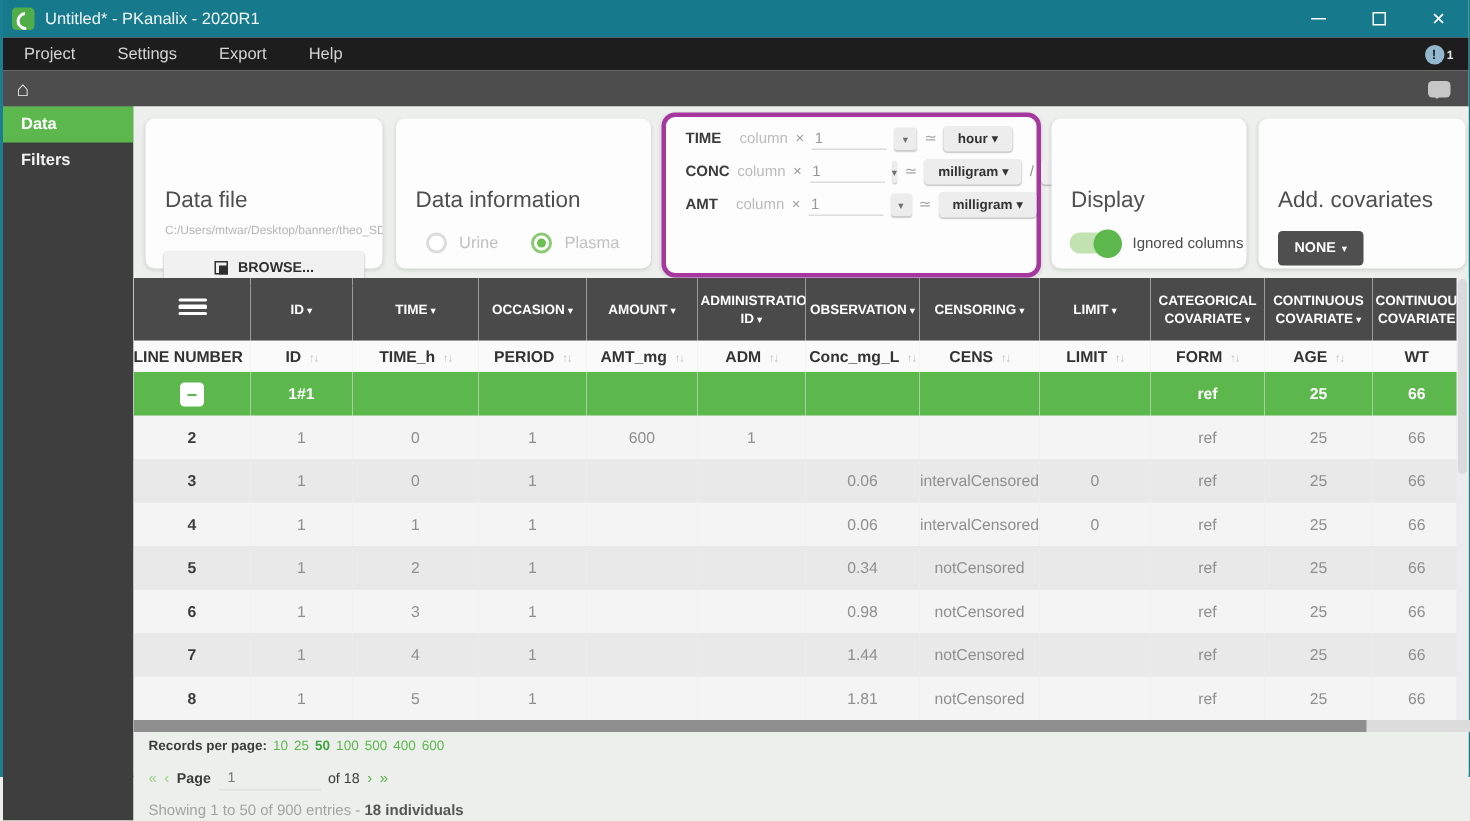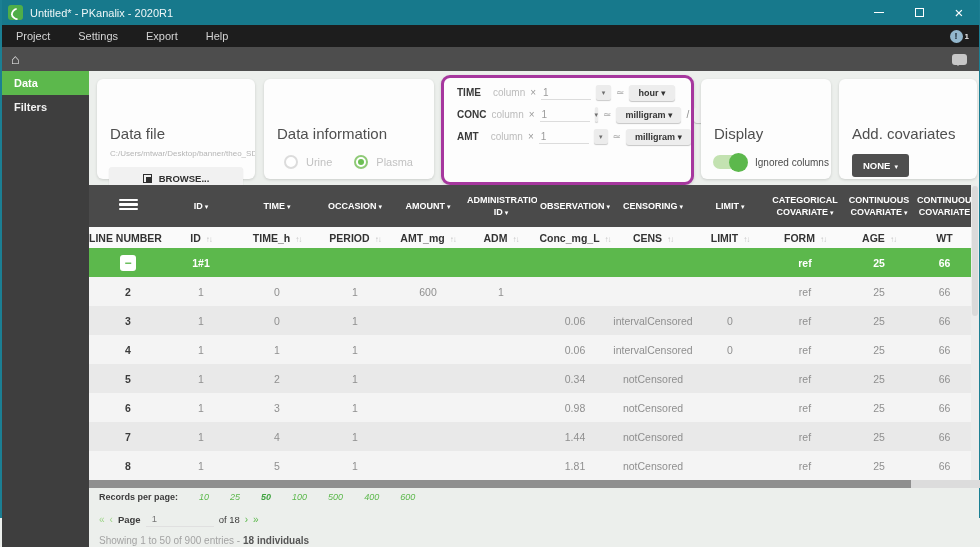--- a/index.html
+++ b/index.html
@@ -99,21 +99,21 @@
   .collapse-btn { display:inline-flex; width:16px; height:16px; background:#fff; border-radius:3px; color:#5cb84c; font-weight:bold; font-size:12px; align-items:center; justify-content:center; line-height:1; }
 
   .vscroll { position:absolute; right:0; top:114px; width:8px; height:295px; background:#ececec; }
   .vscroll .vthumb { width:6px; margin:1px; height:130px; background:#dadada; border-radius:3px; }
   .hscroll { position:absolute; left:0; top:409px; width:893px; height:8px; background:#dcdcdc; }
   .hscroll .hthumb { height:8px; width:92%; background:#8f8f8f; }
 
   
   .footer { position:absolute; left:10px; top:421px; width:600px; }
   .records-line { font-size:9px; color:#3c3c3c; font-weight:bold; }
-  .rec-opt { color:#5cb84c; font-weight:normal; margin-left:21px;font-style:italic; }
+  .rec-opt { color:#5cb84c; font-weight:normal; margin-left:4px; }
   .rec-opt.sel { font-weight:bold; color:#3fa33f; }
   .page-line { margin-top:9px; display:flex; align-items:center; font-size:9.5px; color:#3c3c3c; gap:5px; }
   .pg-nav { font-size:10px; color:#9ed489; }
   .pg-nav.on { color:#5cb84c; }
   .pg-label { font-weight:bold; }
   .pg-input { width:68px; border:none; border-bottom:1px solid #e0e0e0; background:transparent; font-size:9.5px; color:#777; padding:2px 6px; outline:none; }
   .summary-line { margin-top:8px; font-size:10px; color:#a3a3a3; }
   .summary-line b { color:#565656; }
 </style>
 </head>

